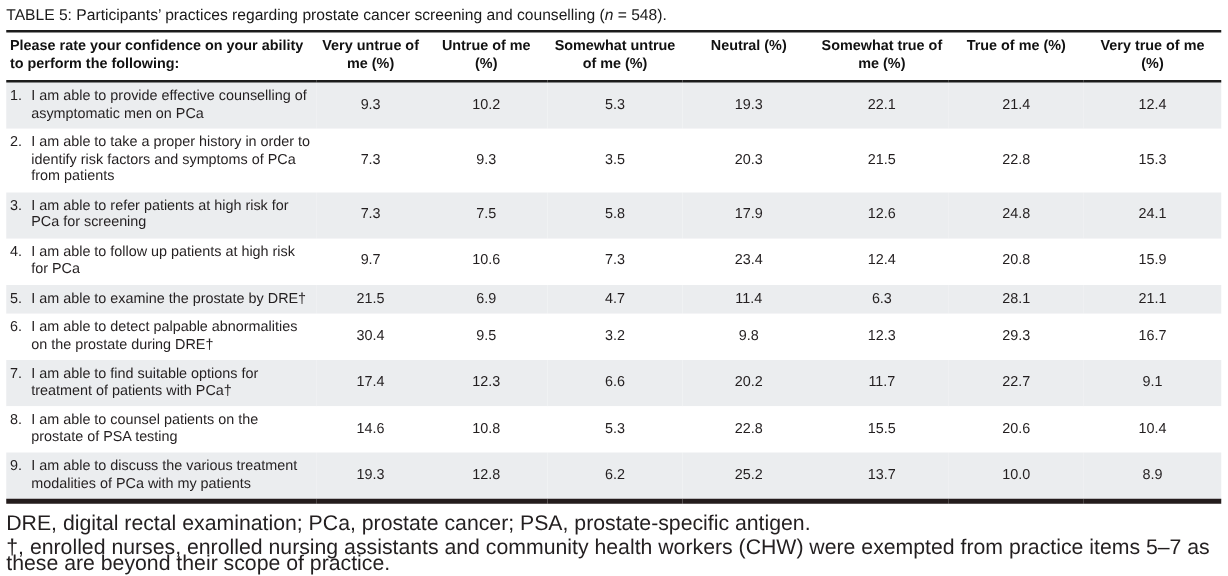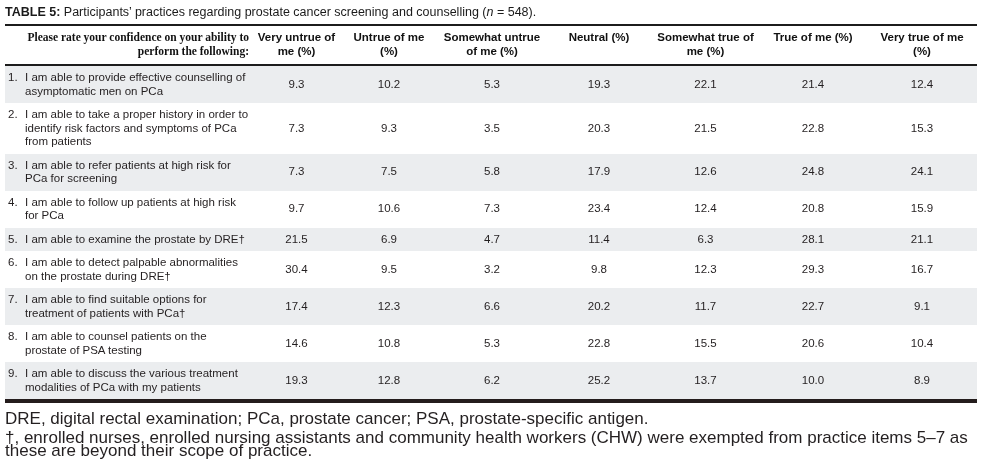--- a/index.html
+++ b/index.html
@@ -17,42 +17,41 @@
     color: #231f20;
     -webkit-font-smoothing: antialiased;
   }
   .table-title {
     font-size: 12.5px;
     line-height: 15px;
     padding: 1px 0 4px 0;
     border-bottom: 2px solid #1c1c1c;
     color: #1a1a1a;
   }
-  .table-title .t-label { font-weight: bold; margin-top: 32px; }
+  .table-title .t-label { font-weight: normal; margin-top: 32px; }
   .table-title .t-n { font-style: italic; }
   table.data-table {
     width: 100%;
     border-collapse: collapse;
     table-layout: fixed;
     border-bottom: 4px solid #241c1c;
   }
   thead th {
     font-size: 11.5px;
     font-weight: bold;
     line-height: 13.5px;
     color: #111111;
     vertical-align: top;
     text-align: center;
     padding: 5px 4px 6px 4px;
     border-bottom: 2px solid #1c1c1c;
   }
   thead th.first {
-    text-align: right;
+    text-align: left;
     padding-left: 3px;
-    font-family: Liberation Serif, serif;
   }
   tbody tr:nth-child(odd) { background: #ebedef; }
   tbody tr:nth-child(even) { background: #ffffff; }
   tbody td {
     font-size: 11.5px;
     line-height: 13.5px;
     padding: 5px 4px;
   }
   td.q-cell {
     vertical-align: top;

